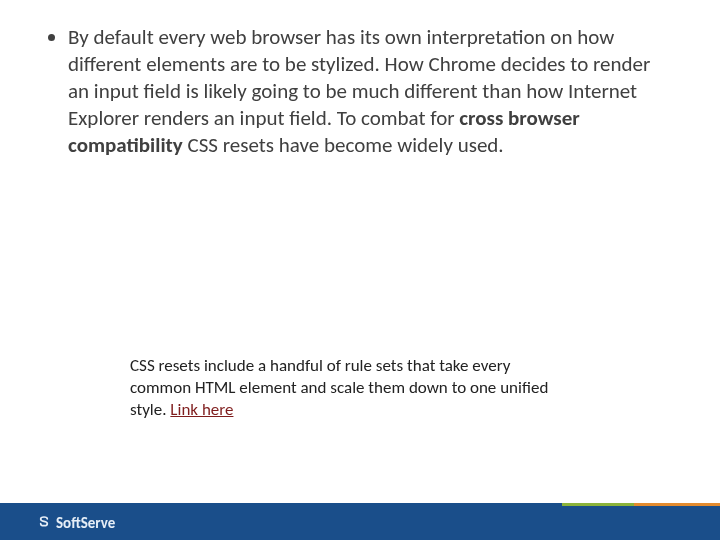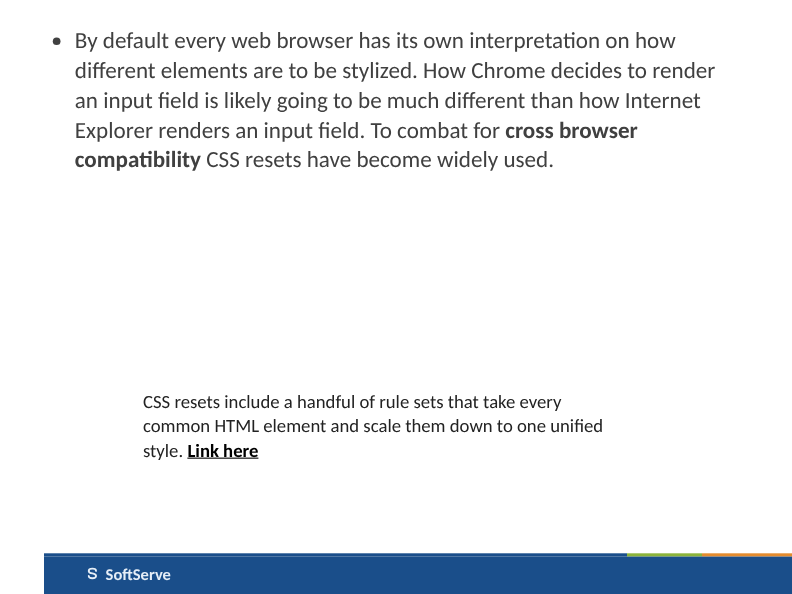--- a/index.html
+++ b/index.html
@@ -39,29 +39,28 @@
   .note {
     position: absolute;
     left: 130px;
     top: 355px;
     width: 430px;
     font-size: 17px;
     line-height: 1.3;
     color: #222;
   }
   .note a.link {
-    color: #000000;
-    font-weight: 700;
+    color: #7f1d1d;
+    font-weight: 400;
     text-decoration: underline;
   }
   .footer-band {
     position: absolute;
     left: 0; right: 0; bottom: 0;
     height: 42px;
-    margin-left: 40px;
   }
   .footer-top-line {
     position: absolute;
     left: 0; right: 0; bottom: 34px;
     height: 3px;
     background: linear-gradient(to right, #1a4e8a 0%, #1a4e8a 78%, #8bb33a 78%, #8bb33a 88%, #e38b2e 88%, #e38b2e 100%);
   }
   .footer-bg {
     position: absolute;
     left: 0; right: 0; bottom: 0;

